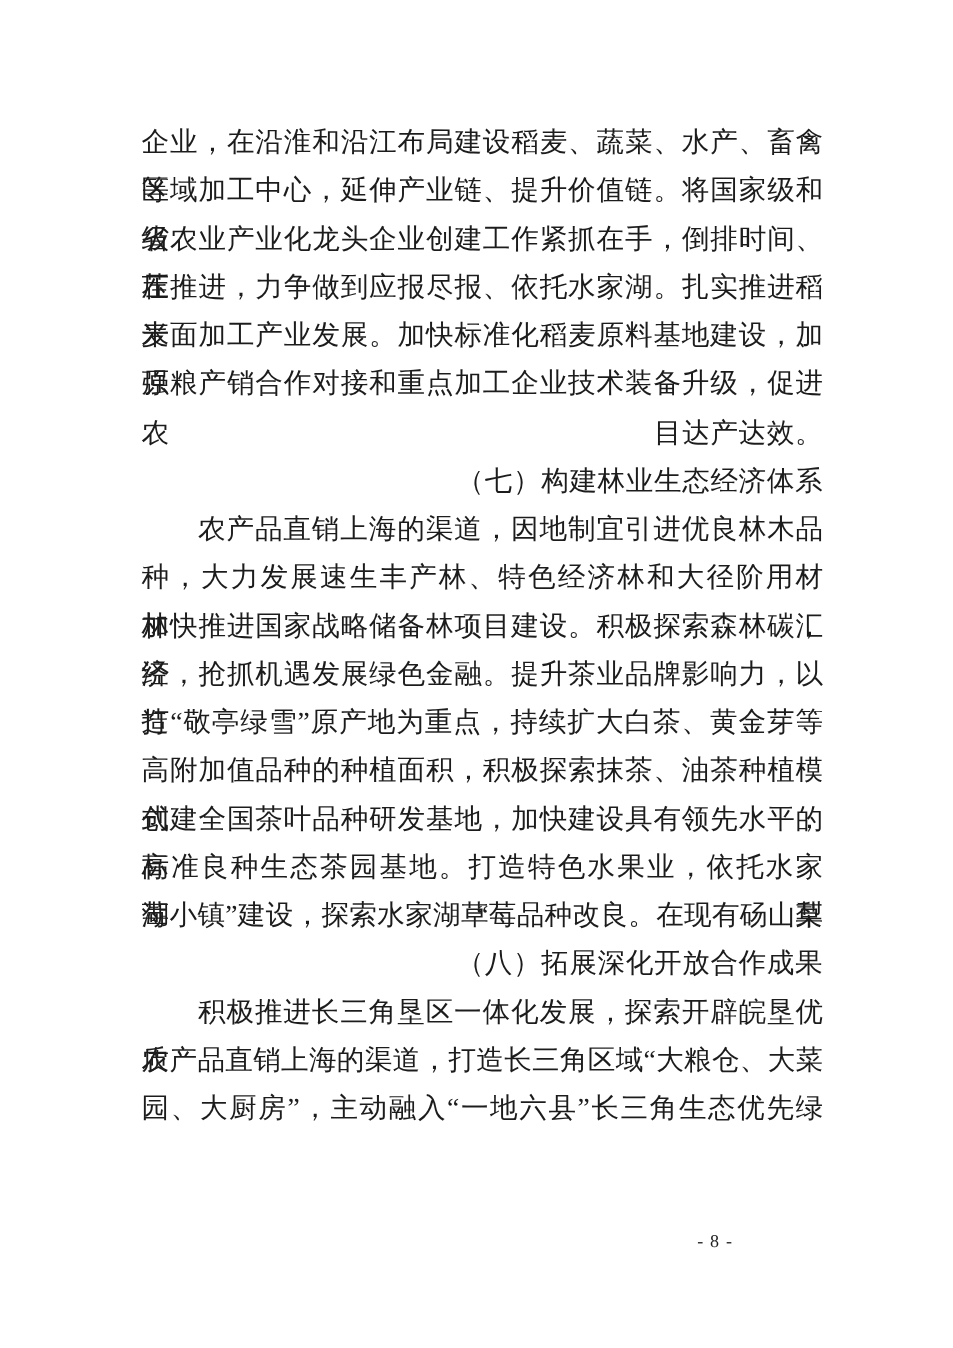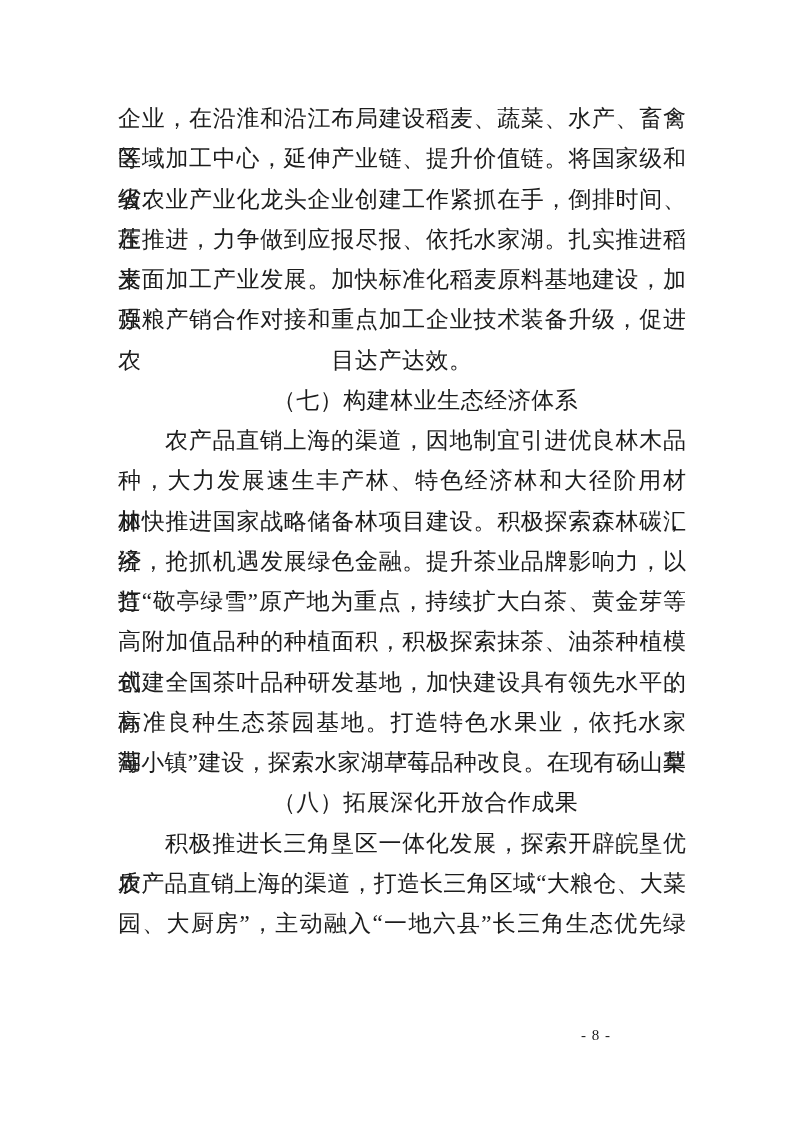--- a/index.html
+++ b/index.html
@@ -20,21 +20,21 @@
     position: absolute;
     left: 118px;
     top: 99px;
     width: 568px;
   }
   .line {
     font-size: 23px;
     line-height: 40.25px;
     height: 40.25px;
     white-space: nowrap;
-    text-align: center;
+    text-align: right;
     letter-spacing: 0.5px;
   }
   .line.justify,
   .line.justify-indent {
     white-space: normal;
     text-align: justify;
     text-align-last: justify;
     text-justify: inter-character;
     letter-spacing: 0;
   }

